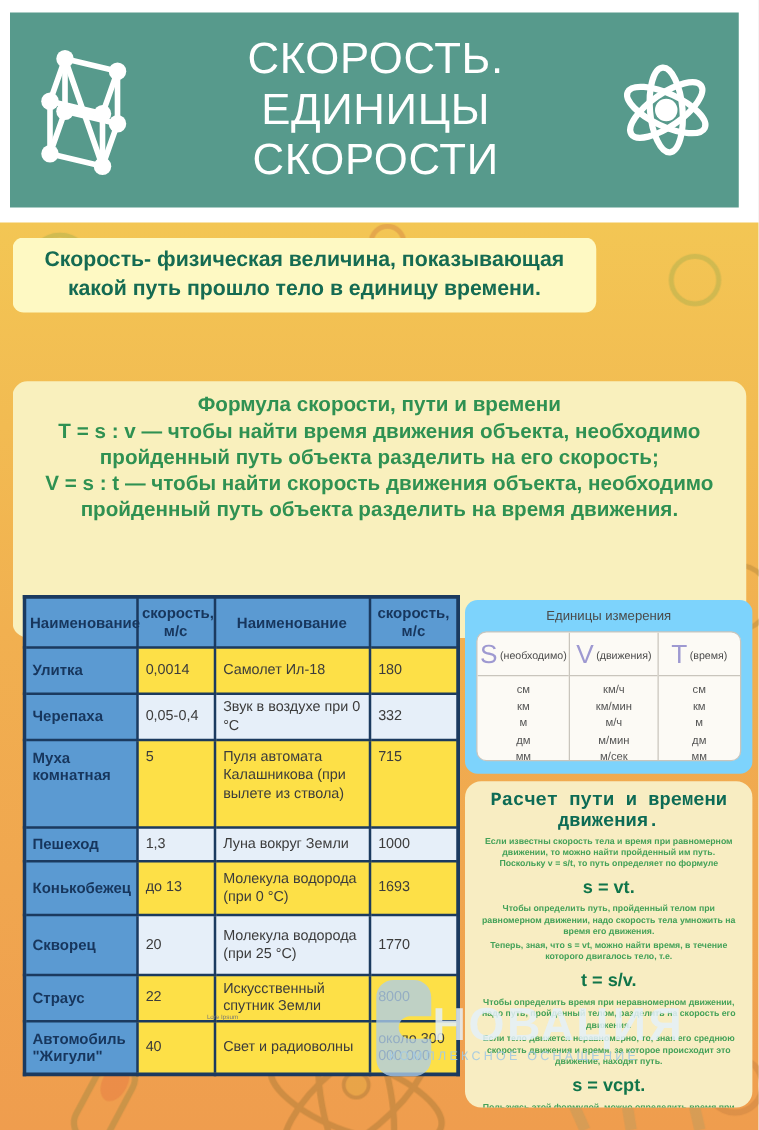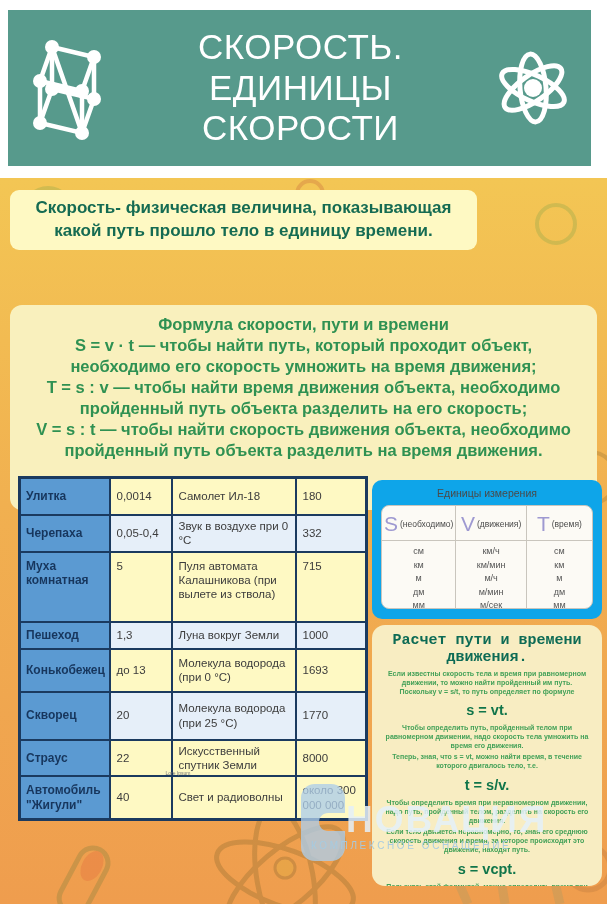--- a/index.html
+++ b/index.html
@@ -47,29 +47,29 @@
     padding:4px 3px;white-space:pre-line;line-height:1.25;height:40px;
   }
   .speed-table td.name{
     background:#5b9ad2;color:#17365d;font-weight:bold;font-size:12px;
     text-align:left;padding:3px 5px;line-height:1.2;
   }
   .speed-table td.val{
     color:#3c3c3c;font-size:11.5px;padding:3px 4px 3px 6px;line-height:1.25;
     text-align:left;vertical-align:middle;
   }
-  .speed-table tr.odd td.val{background:#fef9c3;}
+  .speed-table tr.odd td.val{background:#fde047;}
   .speed-table tr.even td.val{background:#e6eff9;}
   .cellwrap{position:relative;}
   .lorem{position:absolute;left:-13px;bottom:-4px;font-size:5px;color:#777;
     font-weight:normal;white-space:nowrap;}
   
   .units-panel{
     position:absolute;left:372px;top:480px;width:230px;height:139px;
-    background:#0ea5e9;border-radius:10px;padding:7px 9px 9px;
+    background:#7dd3fc;border-radius:10px;padding:7px 9px 9px;
   }
   .units-title{text-align:center;font-size:10.5px;color:#4a4a4a;margin-bottom:6px;}
   .units-grid{border:1px solid #c9c5bd;border-radius:8px;display:grid;
     grid-template-columns:1fr 1.08fr 1fr;height:104px;overflow:hidden;background:#fcfaf5;}
   .ucol{display:flex;flex-direction:column;}
   .ucol:not(:last-child){border-right:1px solid #c9c5bd;}
   .uhead{border-bottom:1px solid #c9c5bd;text-align:center;padding:4px 2px 3px;
     height:35px;display:flex;align-items:center;justify-content:center;gap:2px;}
   .usym{font-size:21px;color:#9e99d1;}
   .ulab{font-size:8.5px;color:#4a4a4a;}
@@ -152,33 +152,40 @@
       <path d="M555 560 q20 -18 40 0 q-20 18 -40 0" stroke="#7aa04a" stroke-width="4"></path>
     </g>
   </svg>
 
   <div class="def-box">
     <span>Скорость- физическая  величина, показывающая какой путь прошло тело в единицу времени.</span>
   </div>
 
   <div class="formula-box">
     <div>Формула скорости, пути и времени</div>
-    <div>S = v · t — чтобы найти путь, который проходит объект, необходимо его скорость умножить на время движения;</div>
     <div>T = s : v — чтобы найти время движения объекта, необходимо пройденный путь объекта разделить на его скорость;</div>
     <div>V = s : t — чтобы найти скорость движения объекта, необходимо пройденный путь объекта разделить на время движения.</div>
   </div>
 
   <table class="speed-table">
     <colgroup>
         <col style="width:90px">
         <col style="width:62px">
         <col style="width:124px">
         <col style="width:71px">
       </colgroup>
     <tbody>
+        <tr>
+      <th>Наименование</th>
+      <th>скорость,
+м/с</th>
+      <th>Наименование</th>
+      <th>скорость,
+м/с</th>
+    </tr>
     <tr class="odd" style="height:37px">
       <td class="name">Улитка</td>
       <td class="val">0,0014</td>
       <td class="val">Самолет Ил-18</td>
       <td class="val">180</td>
     </tr>
     <tr class="even" style="height:37px">
       <td class="name">Черепаха</td>
       <td class="val">0,05-0,4</td>
       <td class="val">Звук в воздухе при 0 °С</td>

